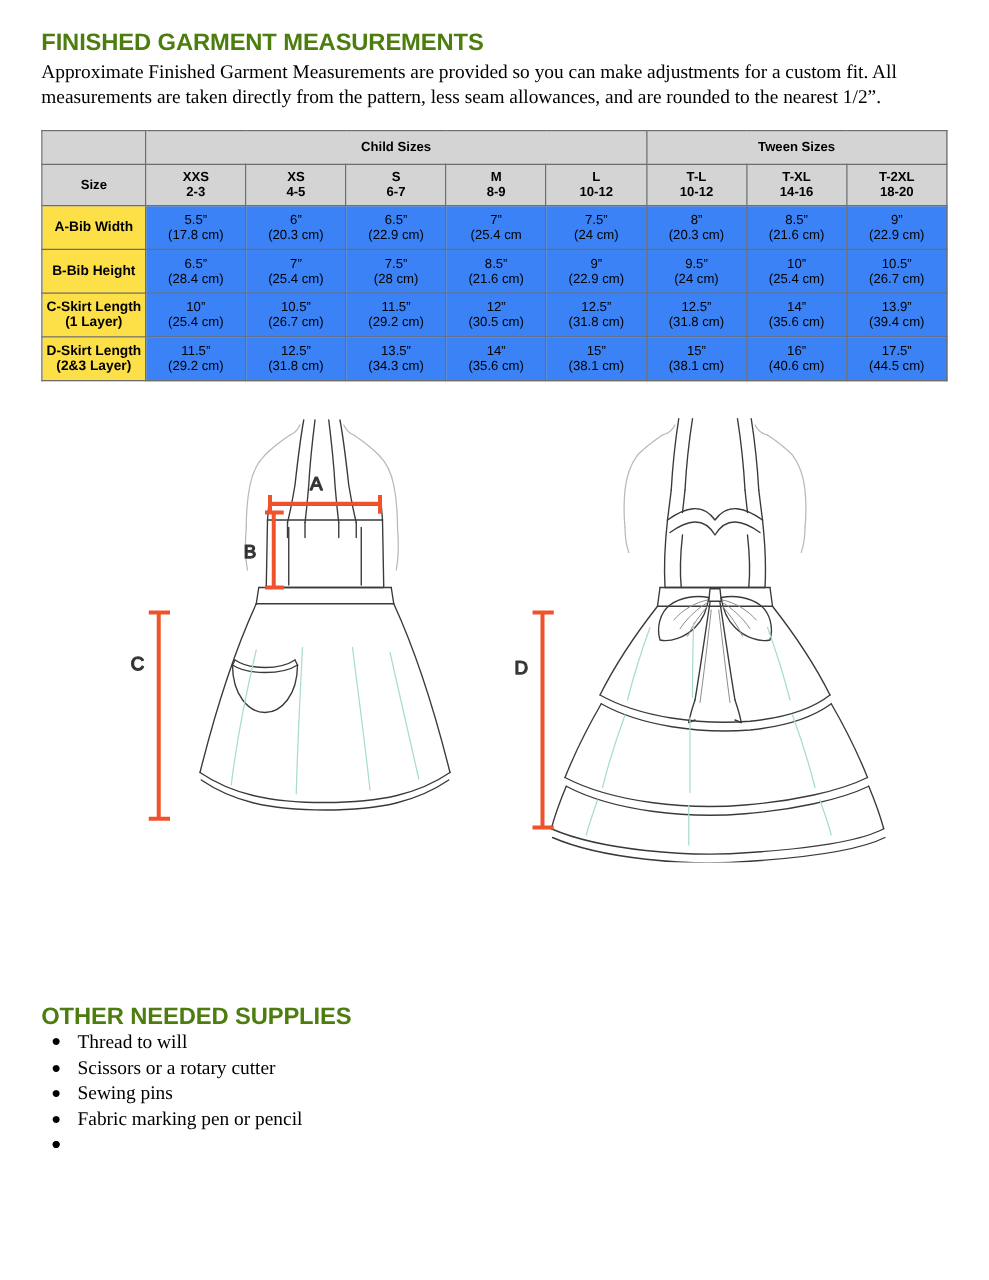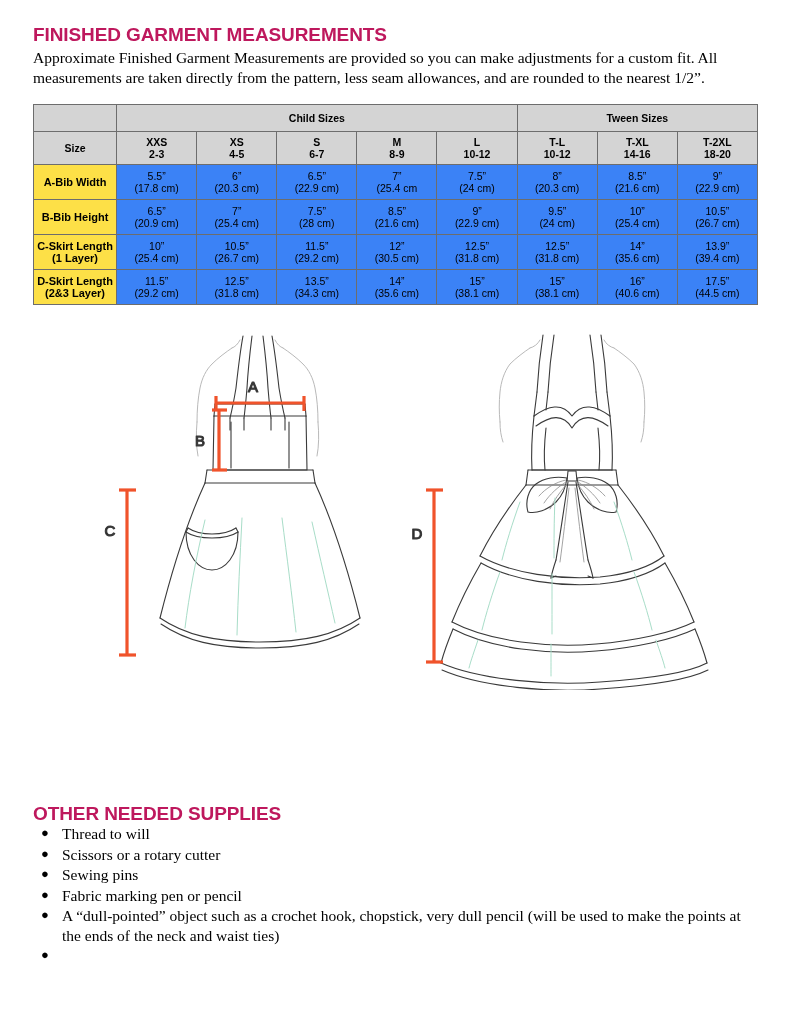--- a/index.html
+++ b/index.html
@@ -21,21 +21,21 @@
     left: 0; top: 0;
     width: 791px;
     height: 1024px;
   }
 
   
   .section-heading {
     position: absolute;
     font-family: "Liberation Sans", sans-serif;
     font-weight: bold;
-    color: #be185d;
+    color: #4d7c0f;
     font-size: 19px;
     letter-spacing: -0.1px;
     white-space: nowrap;
   }
   #heading-measurements { left: 33px; top: 24px; }
   #heading-supplies     { left: 33px; top: 803px; }
 
   
   .intro {
     position: absolute;
@@ -234,21 +234,21 @@
           <span class="l2">(22.9 cm)</span>
         </td>
       </tr>
 
       <tr>
         <td class="rowlabel">
           <span class="l1">B-Bib Height</span>
         </td>
         <td class="datacell">
           <span class="l1">6.5”</span>
-          <span class="l2">(20.9 cm)</span>
+          <span class="l2">(28.4 cm)</span>
         </td>
         <td class="datacell">
           <span class="l1">7”</span>
           <span class="l2">(25.4 cm)</span>
         </td>
         <td class="datacell">
           <span class="l1">7.5”</span>
           <span class="l2">(28 cm)</span>
         </td>
         <td class="datacell">
@@ -540,20 +540,19 @@
     <div class="supply-item">
       <span class="bullet">●</span>
       <span>Sewing pins</span>
     </div>
     <div class="supply-item">
       <span class="bullet">●</span>
       <span>Fabric marking pen or pencil</span>
     </div>
     <div class="supply-item">
       <span class="bullet">●</span>
-      <span>A “dull-pointed” object such as a crochet hook, chopstick, very dull pencil (will be used to make the points at the ends of the neck and waist ties)</span>
     </div>
     <div class="supply-item">
       <span class="bullet">●</span>
     </div>
   </div>
 
 </div>
 
 </body></html>

